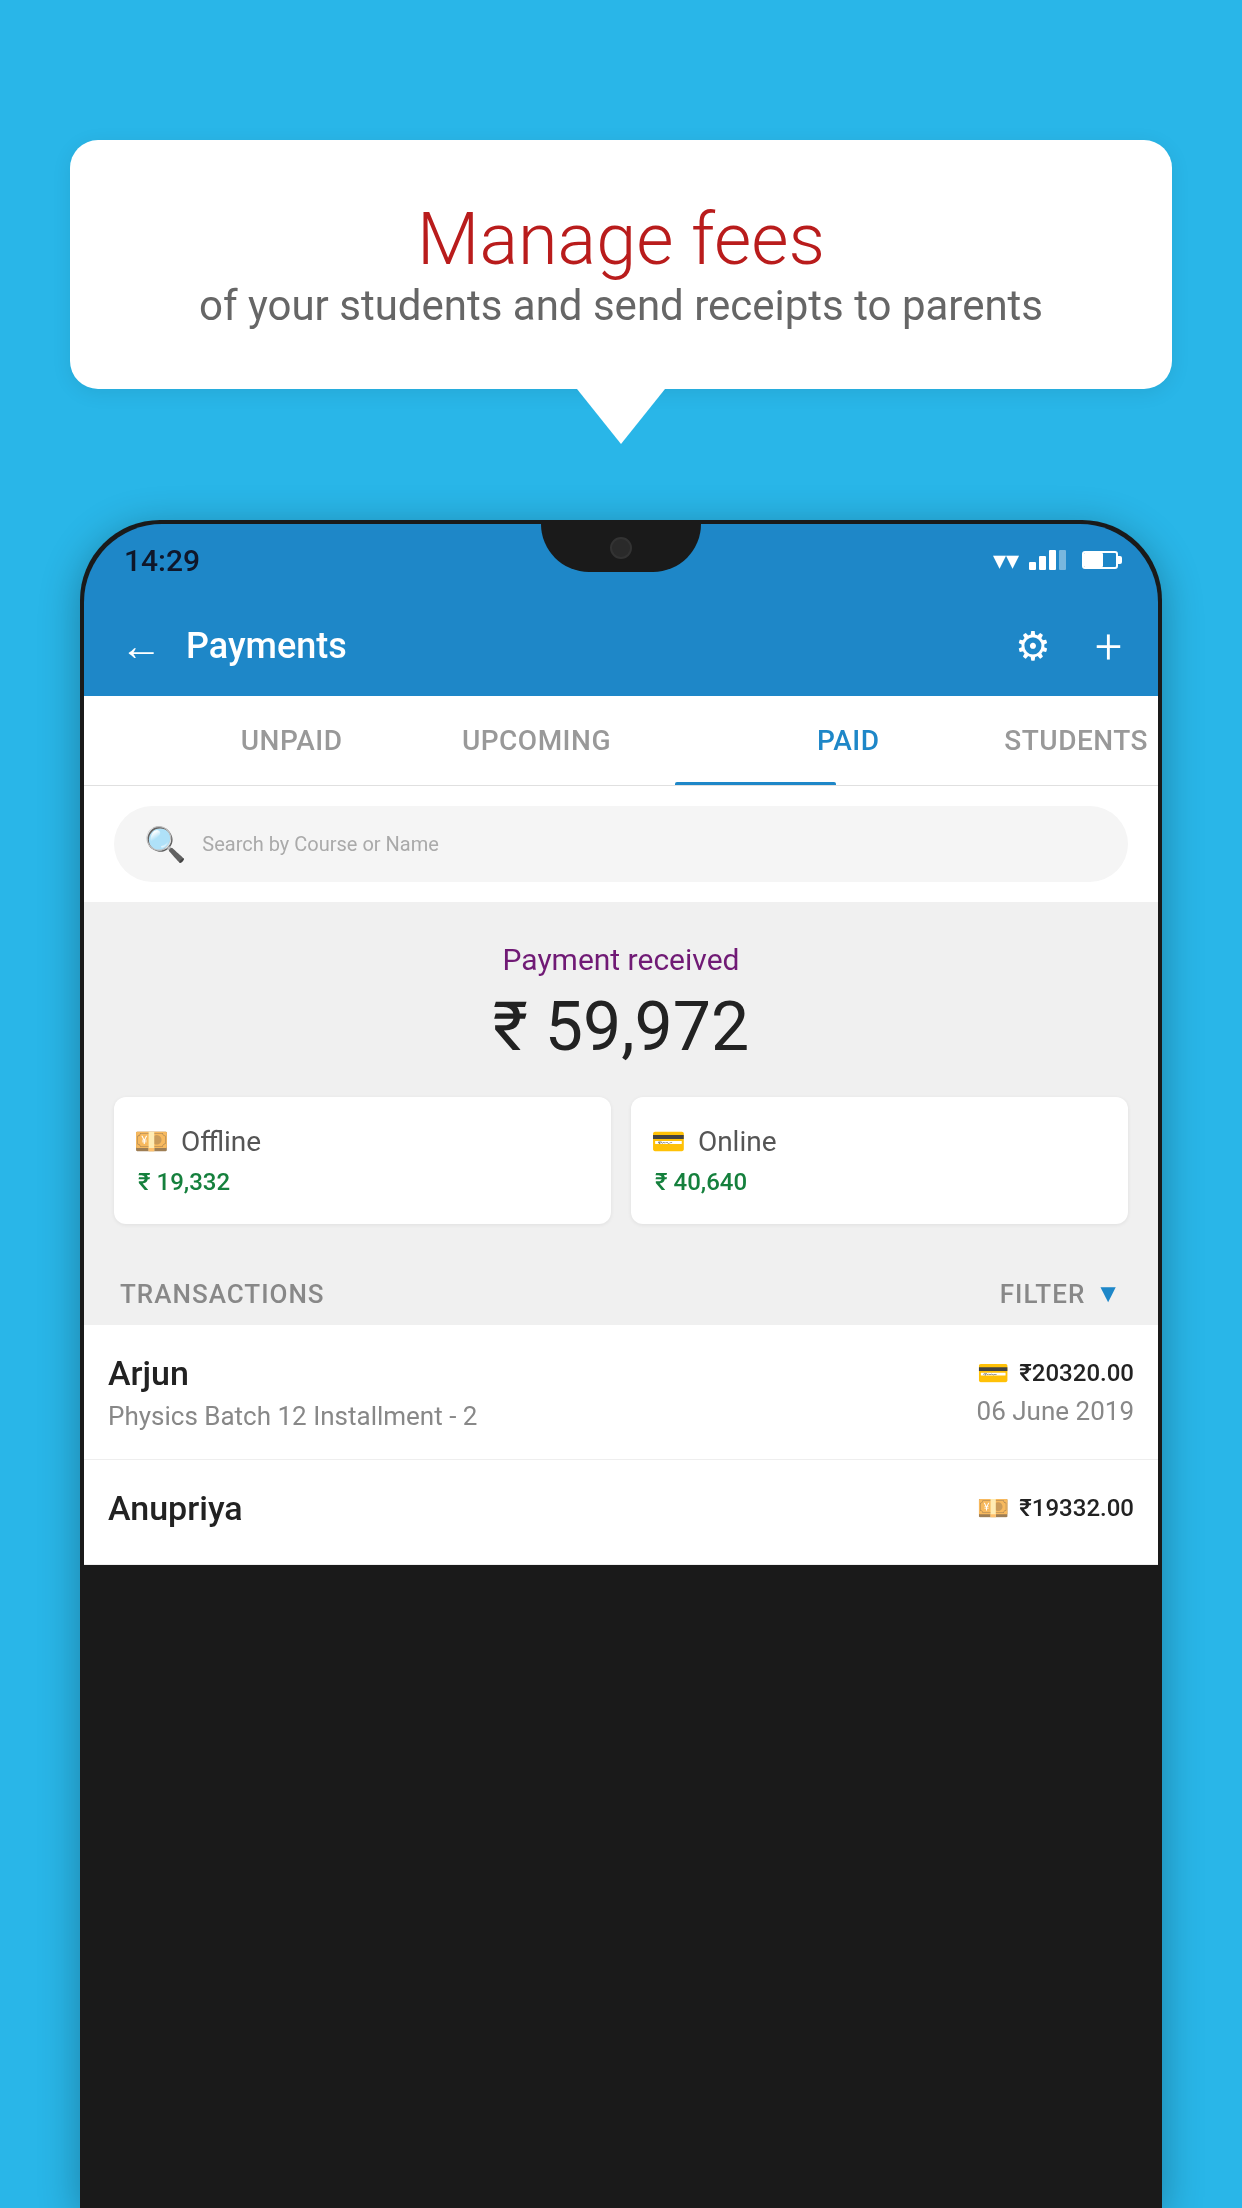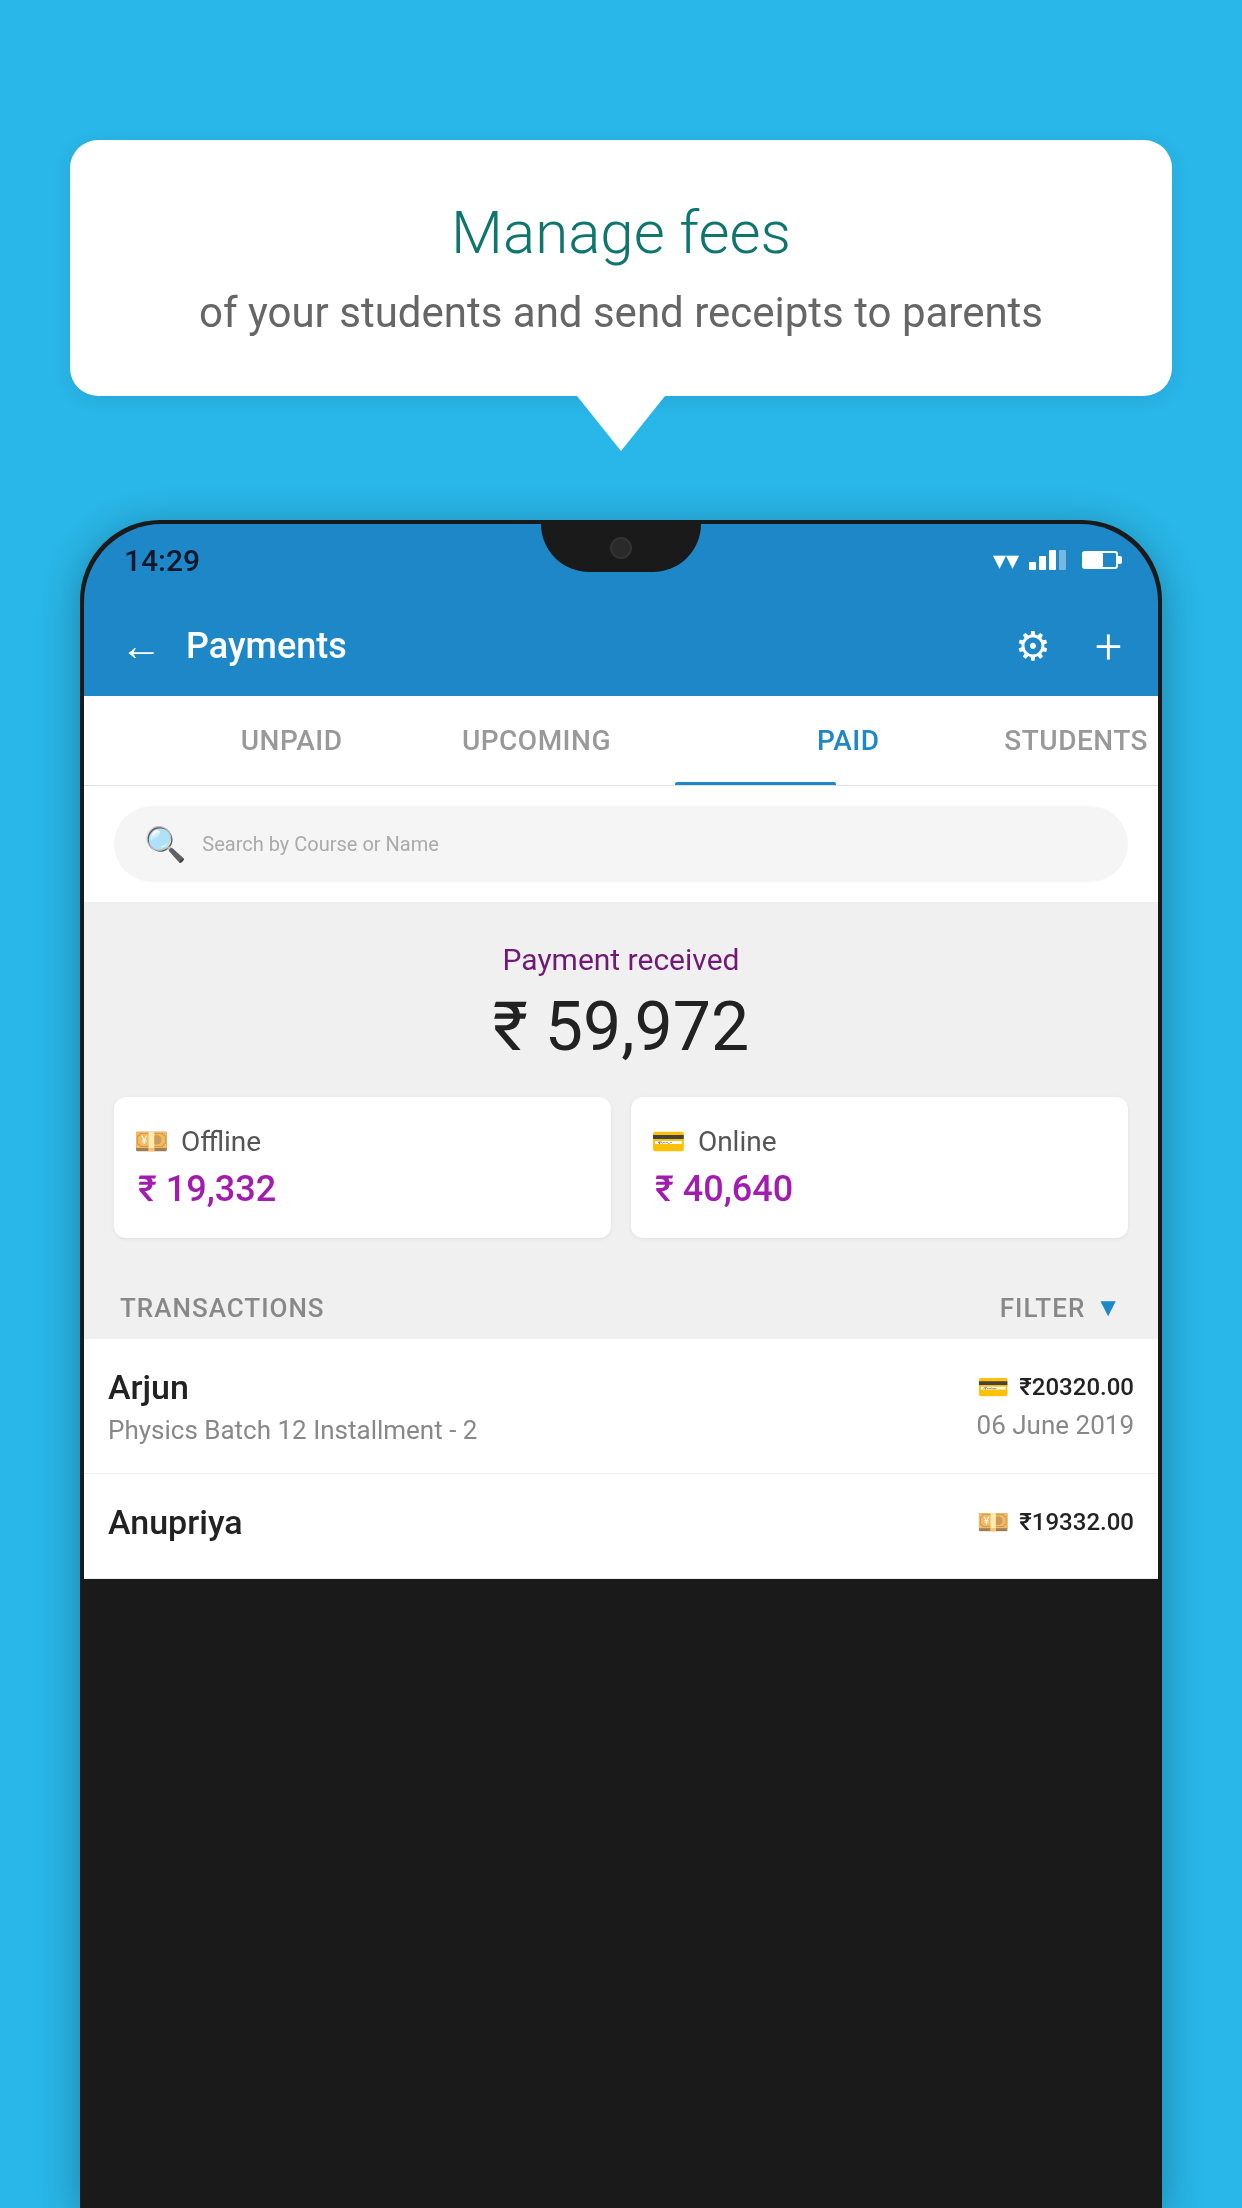--- a/index.html
+++ b/index.html
@@ -27,24 +27,23 @@
     .speech-bubble {
       background: white;
       border-radius: 28px;
       padding: 60px 60px 55px;
       text-align: center;
       width: 100%;
       box-shadow: 0 4px 20px rgba(0,0,0,0.08);
     }
 
     .speech-bubble-title {
-      color: #0f766e;
-      font-size: 60px;
+      color: #b91c1c;
+      font-size: 72px;
       font-weight: 300;
-      margin-bottom: 20px;
       line-height: 1.1;
     }
 
     .speech-bubble-subtitle {
       color: #666;
       font-size: 42px;
       font-weight: 400;
       line-height: 1.3;
     }
 
@@ -307,22 +306,22 @@
       color: #555;
       font-size: 28px;
     }
 
     .card-icon {
       font-size: 28px;
       color: #555;
     }
 
     .payment-card-amount {
-      color: #a21caf;
-      font-size: 36px;
+      color: #15803d;
+      font-size: 24px;
       font-weight: 500;
       padding-left: 4px;
     }
 
     
     .transactions-header {
       background: #f0f0f0;
       display: flex;
       align-items: center;
       justify-content: space-between;

